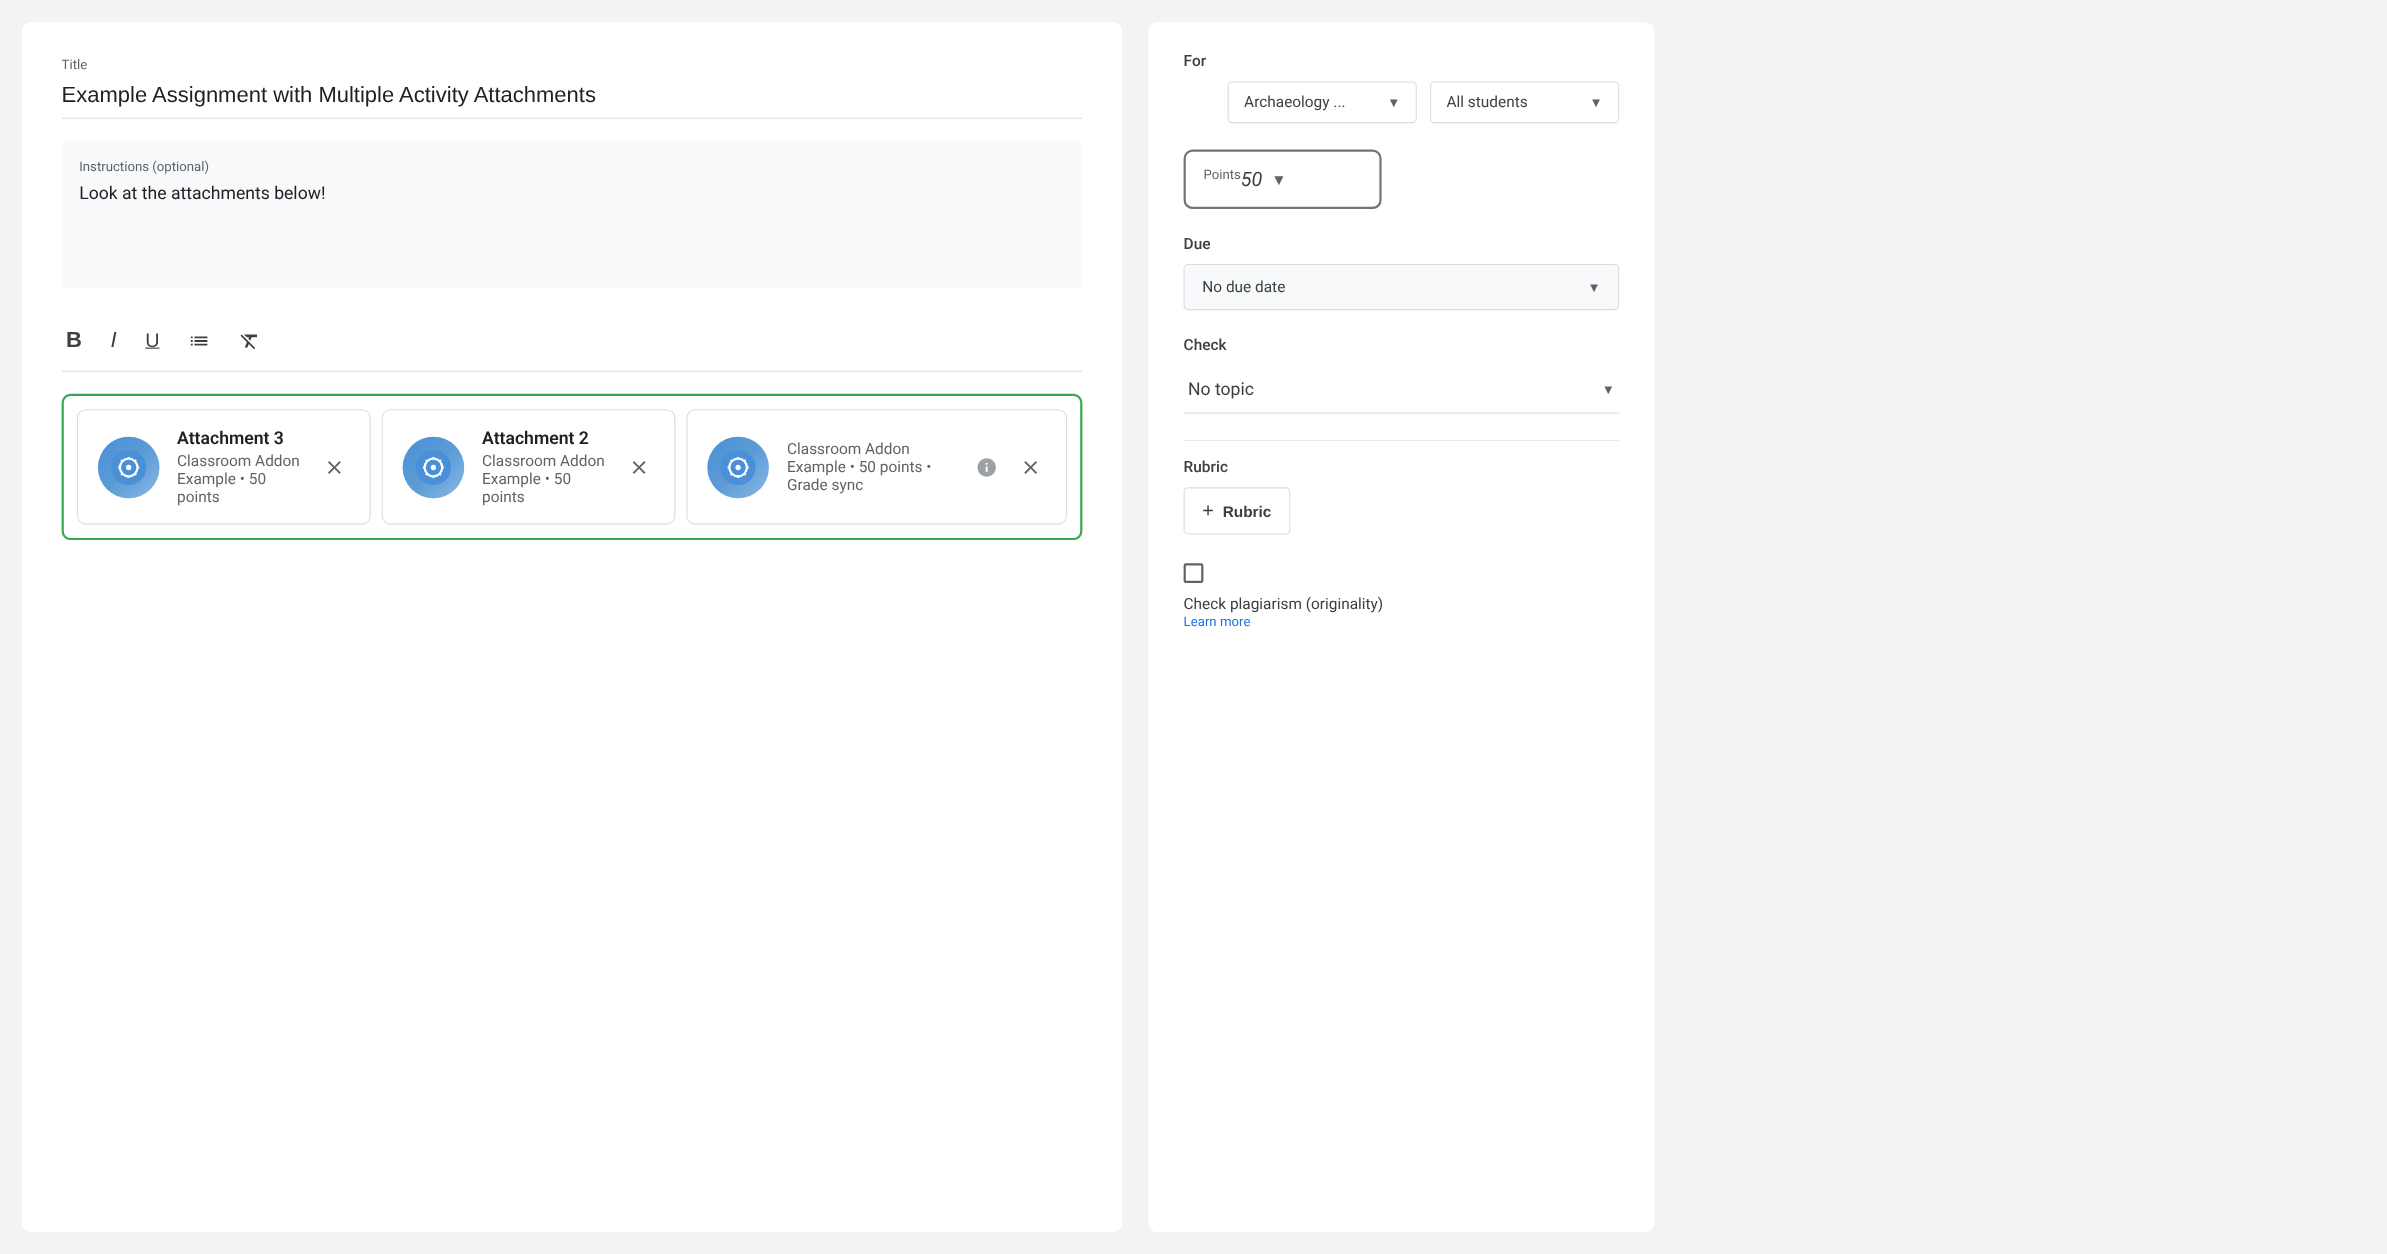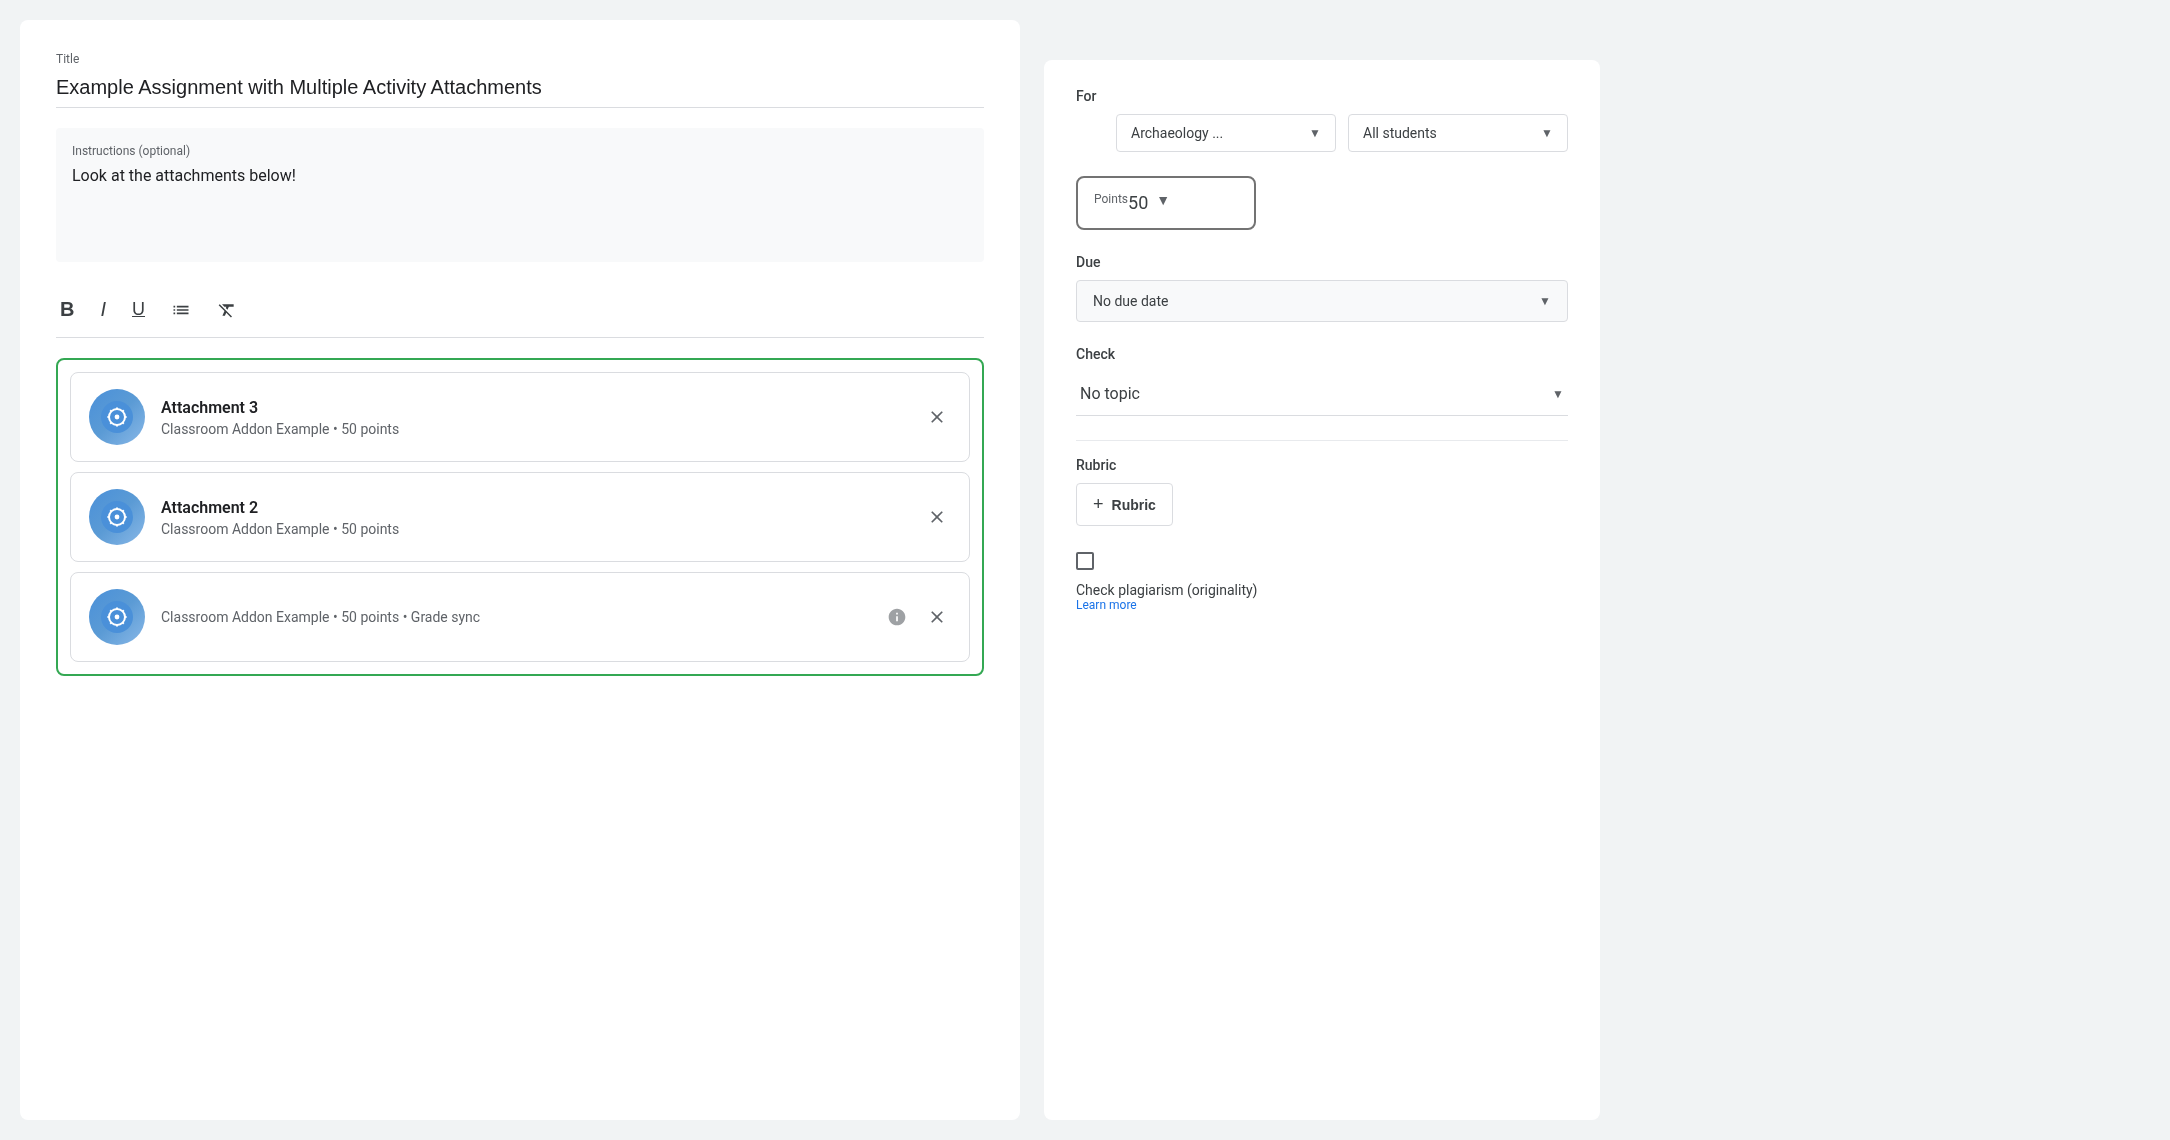--- a/index.html
+++ b/index.html
@@ -14,26 +14,25 @@
 
     .main-panel {
       flex: 1;
       background: #fff;
       border-radius: 8px;
       padding: 32px 36px;
       max-width: 1000px;
     }
 
     .side-panel {
-      width: 556px;
+      width: 460px;
       background: #fff;
       border-radius: 8px;
       padding: 28px 32px;
       flex-shrink: 0;
-      margin-top: 40px;
     }
 
     
     .title-section {
       margin-bottom: 20px;
     }
     .field-label {
       font-size: 12px;
       color: #5f6368;
       margin-bottom: 6px;
@@ -89,21 +88,21 @@
     }
     .toolbar-btn.bold { font-weight: 900; font-size: 20px; }
     .toolbar-btn.italic { font-style: italic; font-size: 20px; }
 
     
     .attachments-container {
       border: 2.5px solid #34a853;
       border-radius: 8px;
       padding: 12px;
       display: flex;
-      flex-direction: column;
+      flex-direction: row;
       gap: 10px;
     }
 
     
     .attachment-card {
       display: flex;
       align-items: center;
       background: #fff;
       border: 1px solid #dadce0;
       border-radius: 8px;
@@ -203,22 +202,23 @@
       display: inline-flex;
       min-width: 180px;
     }
     .points-label {
       font-size: 12px;
       color: #5f6368;
       margin-bottom: 8px;
     }
     .points-value-row {
       display: flex;
-      align-items: flex-start;
+      align-items: center;
       justify-content: space-between;
+      font-style: italic;
     }
     .points-value {
       font-size: 18px;
       color: #3c4043;
     }
 
     
     .due-dropdown {
       border: 1px solid #dadce0;
       border-radius: 4px;

